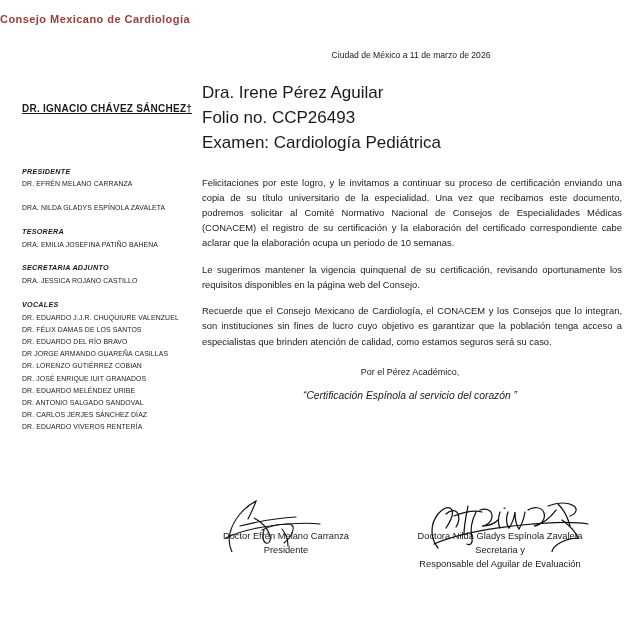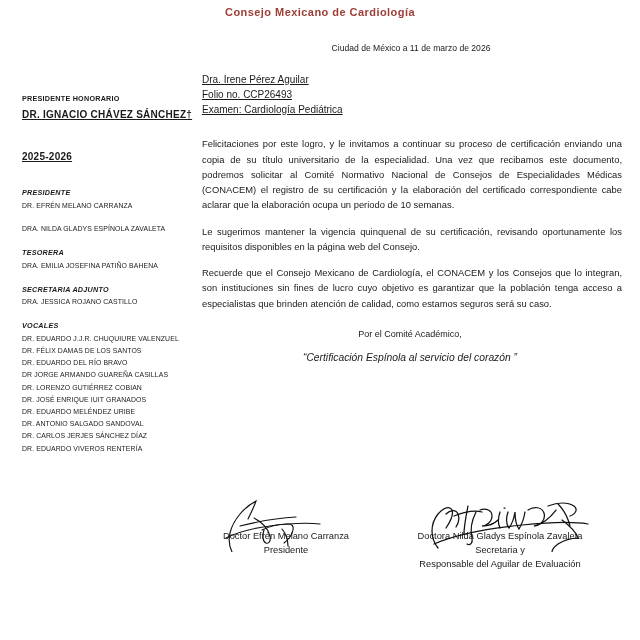--- a/index.html
+++ b/index.html
@@ -13,22 +13,21 @@
     height: 640px;
     overflow: hidden;
     font-family: "Liberation Sans", sans-serif;
     color: #1a1a1a;
     position: relative;
   }
 
   
   .letterhead {
     width: 100%;
-    text-align: center;
-    padding-top: 6px;
+    padding-top: 13px;
     box-sizing: border-box;
   }
   .letterhead-title {
     font-family: "Liberation Sans", sans-serif;
     font-size: 11px;
     font-weight: bold;
     letter-spacing: 0.45px;
     color: #9d3d36;
   }
 
@@ -85,24 +84,23 @@
     min-width: 0;
   }
   .dateline {
     text-align: center;
     font-size: 8.6px;
     line-height: 1.4;
     margin-bottom: 19px;
     padding-right: 6px;
   }
   .addressee {
-    font-size: 10px;
+    font-size: 17px;
     line-height: 1.48;
     margin-bottom: 19px;
-    text-decoration: underline;
   }
   .addressee div { white-space: nowrap; }
 
   .para {
     font-size: 9.4px;
     line-height: 1.62;
     text-align: justify;
     margin-bottom: 11px;
     padding-right: 4px;
   }
@@ -163,28 +161,26 @@
 
 <div class="letterhead">
   <div class="letterhead-title">Consejo Mexicano de Cardiología</div>
 </div>
 
 <div class="page">
 
   <aside class="sidebar">
 
     <div class="sb-block">
-      <div class="sb-head">PRESIDENTE HONORARIO</div>
       <div class="sb-name bold">DR. IGNACIO CHÁVEZ SÁNCHEZ†</div>
     </div>
 
     <div class="gap-lg"></div>
 
     <div class="sb-block">
-      <div class="sb-name bold">2025-2026</div>
     </div>
 
     <div class="gap-md"></div>
 
     <div class="sb-block">
       <div class="sb-head italic">PRESIDENTE</div>
       <div class="sb-name">DR. EFRÉN MELANO CARRANZA</div>
     </div>
 
     <div class="sb-block">
@@ -230,21 +226,21 @@
     </div>
 
 
     <p class="para">Felicitaciones por este logro, y le invitamos a continuar su proceso de certificación enviando una copia de su título universitario de la especialidad. Una vez que recibamos este documento, podremos solicitar al Comité Normativo Nacional de Consejos de Especialidades Médicas (CONACEM) el registro de su certificación y la elaboración del certificado correspondiente cabe aclarar que la elaboración ocupa un periodo de 10 semanas.</p>
 
     <p class="para">Le sugerimos mantener la vigencia quinquenal de su certificación, revisando oportunamente los requisitos disponibles en la página web del Consejo.</p>
 
     <p class="para">Recuerde que el Consejo Mexicano de Cardiología, el CONACEM y los Consejos que lo integran, son instituciones sin fines de lucro cuyo objetivo es garantizar que la población tenga acceso a especialistas que brinden atención de calidad, como estamos seguros será su caso.</p>
 
     <div class="closing">
-      <div class="closing-line">Por el Comité Académico,</div>
+      <div class="closing-line">Por el Pérez Académico,</div>
       <div class="motto">“Certificación Espínola al servicio del corazón ”</div>
     </div>
 
   </main>
 </div>
 
 <div class="signatures">
 
   <div class="sig sig-left">
     <svg class="sig-ink" viewBox="0 0 180 56">

